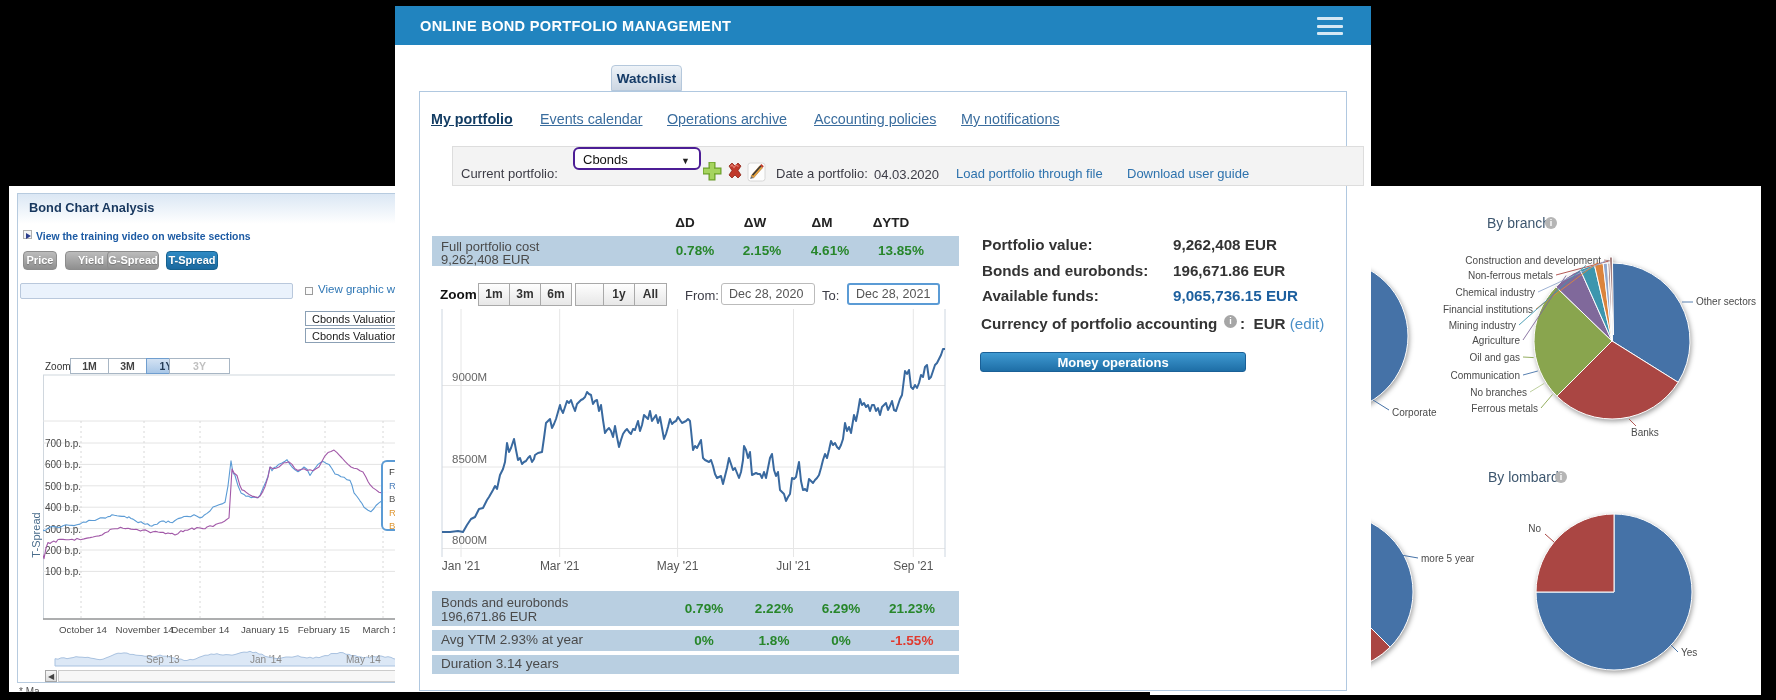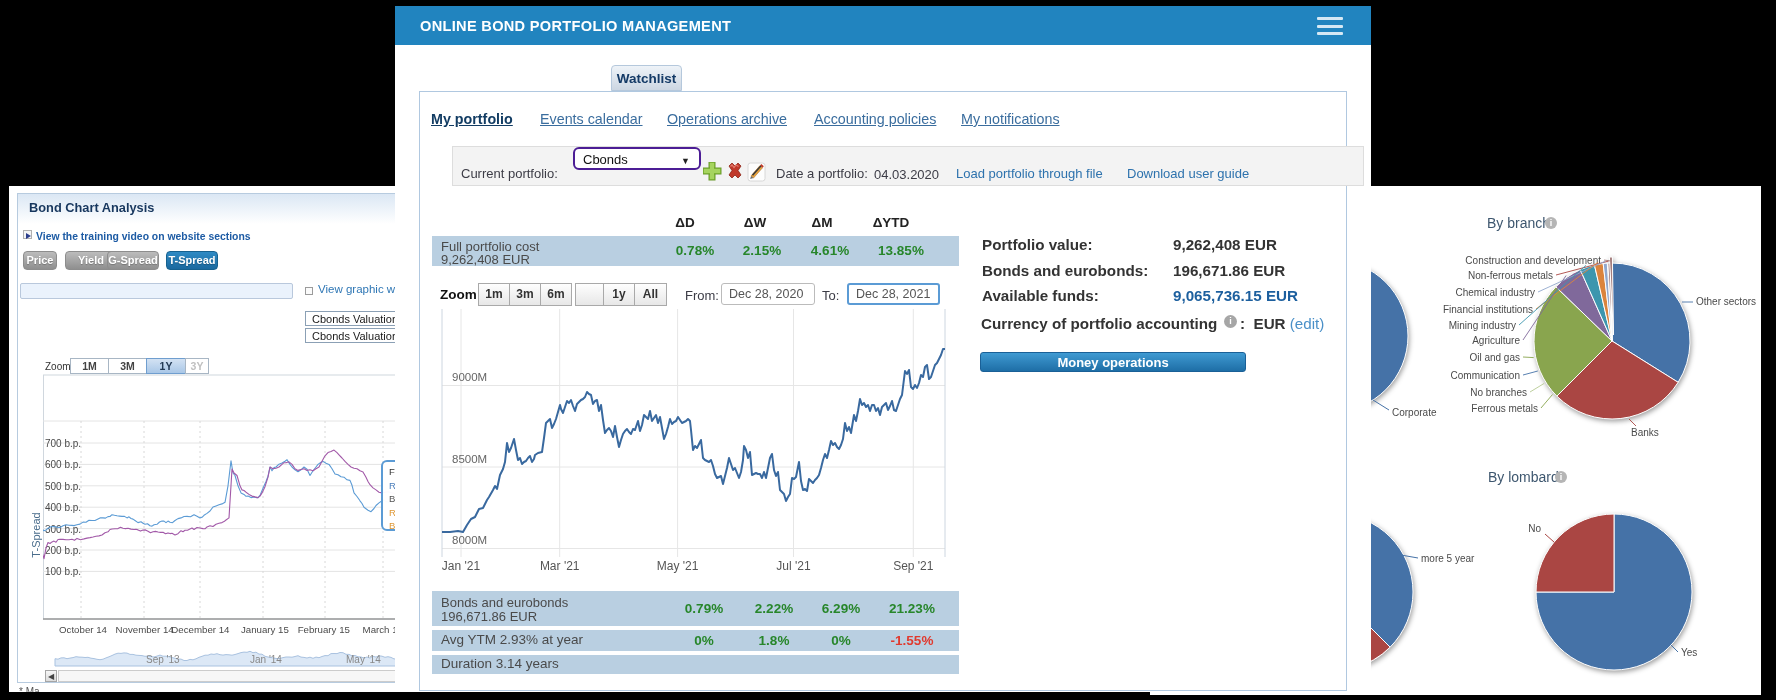--- a/index.html
+++ b/index.html
@@ -73,21 +73,21 @@
   <div class="gbtn bbtn" style="left:157px;width:52px;">T-Spread</div>
   <div class="abs" id="linput"></div>
   <div class="abs" id="lchk"></div>
   <div class="abs" id="lchkt">View graphic with ma</div>
   <div class="lsel" style="top:125px;">Cbonds Valuation</div>
   <div class="lsel" style="top:142px;">Cbonds Valuation</div>
   <div class="abs" id="lzoomt">Zoom</div>
   <div class="lzb" style="left:61px;width:39px;">1M</div>
   <div class="lzb" style="left:99px;width:39px;">3M</div>
   <div class="lzb act" style="left:137px;width:40px;">1Y</div>
-  <div class="lzb dis" style="left:176px;width:24px;">3Y</div>
+  <div class="lzb dis" style="left:160px;width:61px;">3Y</div>
   <svg class="abs" style="left:34px;top:187px;" width="366" height="268">
     <rect x="0.5" y="2" width="365" height="244" fill="none" stroke="#d0d7de" stroke-width="1"></rect>
     <g stroke="#e4e4e4" stroke-width="1">
       <line x1="0" y1="48" x2="366" y2="48"></line>
         <line x1="0" y1="70" x2="366" y2="70"></line>
         <line x1="0" y1="91.4" x2="366" y2="91.4"></line>
         <line x1="0" y1="112.8" x2="366" y2="112.8"></line>
         <line x1="0" y1="134.2" x2="366" y2="134.2"></line>
         <line x1="0" y1="155.6" x2="366" y2="155.6"></line>
         <line x1="0" y1="177" x2="366" y2="177"></line>

